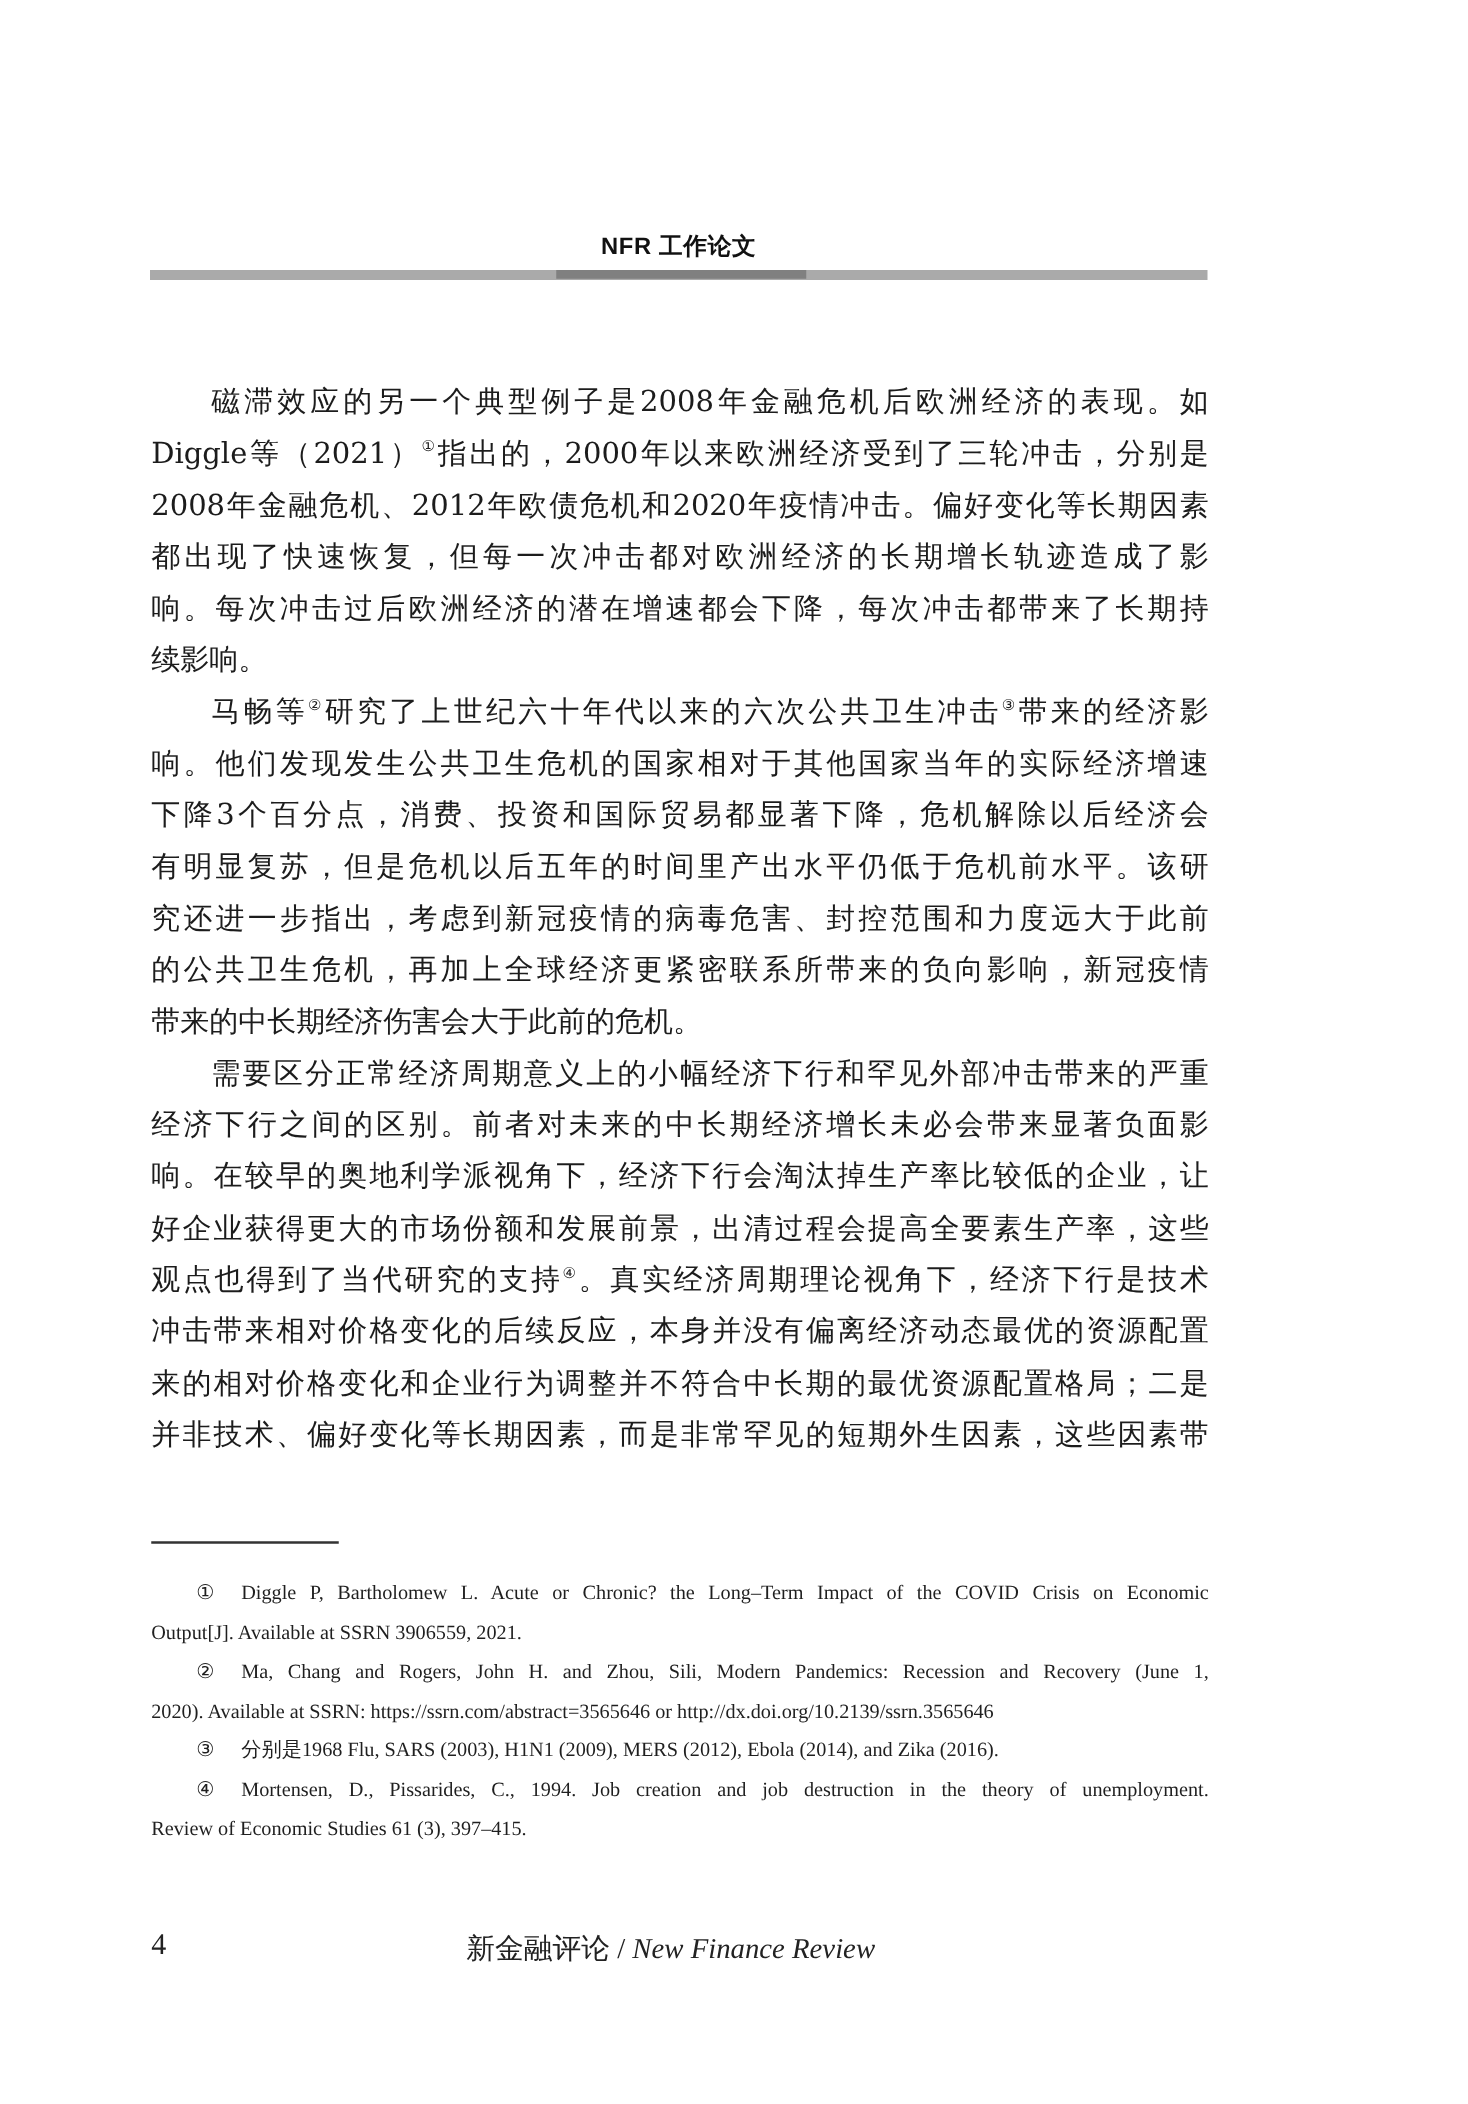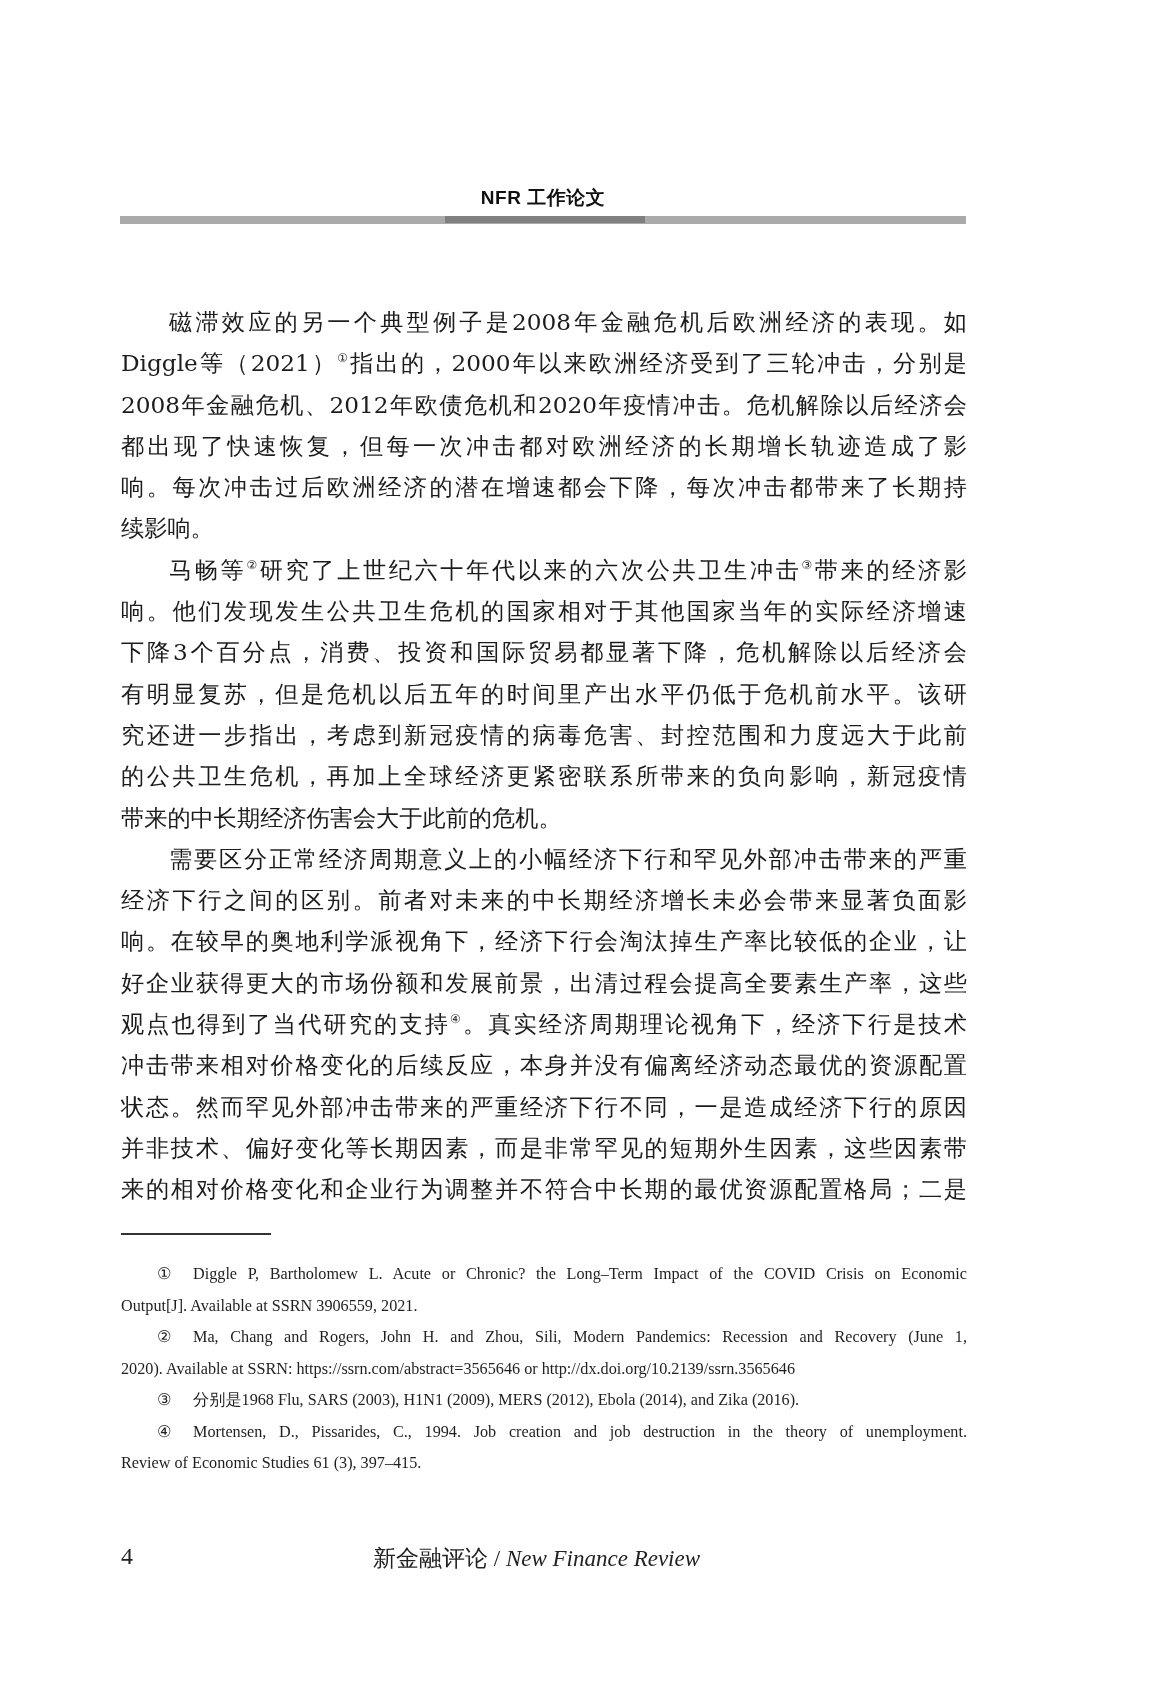--- a/index.html
+++ b/index.html
@@ -144,21 +144,21 @@
 </div>
 <div class="header-bar">
   <div class="header-bar-accent"></div>
 </div>
 
 <div class="body-text">
 
   <div>
     <span class="line indent">磁滞效应的另一个典型例子是2008年金融危机后欧洲经济的表现。如</span>
     <span class="line"><span>Diggle等（2021）</span><sup class="fn">①</sup><span>指出的，2000年以来欧洲经济受到了三轮冲击，分别是</span></span>
-    <span class="line">2008年金融危机、2012年欧债危机和2020年疫情冲击。危机解除以后经济会</span>
+    <span class="line">2008年金融危机、2012年欧债危机和2020年疫情冲击。偏好变化等长期因素</span>
     <span class="line">都出现了快速恢复，但每一次冲击都对欧洲经济的长期增长轨迹造成了影</span>
     <span class="line">响。每次冲击过后欧洲经济的潜在增速都会下降，每次冲击都带来了长期持</span>
     <span class="line last">续影响。</span>
   </div>
 
   <div>
     <span class="line indent"><span>马畅等</span><sup class="fn">②</sup><span>研究了上世纪六十年代以来的六次公共卫生冲击</span><sup class="fn">③</sup><span>带来的经济影</span></span>
     <span class="line">响。他们发现发生公共卫生危机的国家相对于其他国家当年的实际经济增速</span>
     <span class="line">下降3个百分点，消费、投资和国际贸易都显著下降，危机解除以后经济会</span>
     <span class="line">有明显复苏，但是危机以后五年的时间里产出水平仍低于危机前水平。该研</span>
@@ -167,23 +167,22 @@
     <span class="line last">带来的中长期经济伤害会大于此前的危机。</span>
   </div>
 
   <div>
     <span class="line indent">需要区分正常经济周期意义上的小幅经济下行和罕见外部冲击带来的严重</span>
     <span class="line">经济下行之间的区别。前者对未来的中长期经济增长未必会带来显著负面影</span>
     <span class="line">响。在较早的奥地利学派视角下，经济下行会淘汰掉生产率比较低的企业，让</span>
     <span class="line">好企业获得更大的市场份额和发展前景，出清过程会提高全要素生产率，这些</span>
     <span class="line"><span>观点也得到了当代研究的支持</span><sup class="fn">④</sup><span>。真实经济周期理论视角下，经济下行是技术</span></span>
     <span class="line">冲击带来相对价格变化的后续反应，本身并没有偏离经济动态最优的资源配置</span>
-    <span class="line">状态。然而罕见外部冲击带来的严重经济下行不同，一是造成经济下行的原因</span>
+    <span class="line">来的相对价格变化和企业行为调整并不符合中长期的最优资源配置格局；二是</span>
     <span class="line">并非技术、偏好变化等长期因素，而是非常罕见的短期外生因素，这些因素带</span>
-    <span class="line">来的相对价格变化和企业行为调整并不符合中长期的最优资源配置格局；二是</span>
   </div>
 </div>
 
 <div class="footnote-rule"></div>
 
 <div class="footnotes">
   <div>
     <span class="fn-line justify indent"><span class="fn-mark">①</span><span>Diggle P, Bartholomew L. Acute or Chronic? the Long–Term Impact of the COVID Crisis on Economic</span></span>
     <span class="fn-line">Output[J]. Available at SSRN 3906559, 2021.</span>
   </div>

